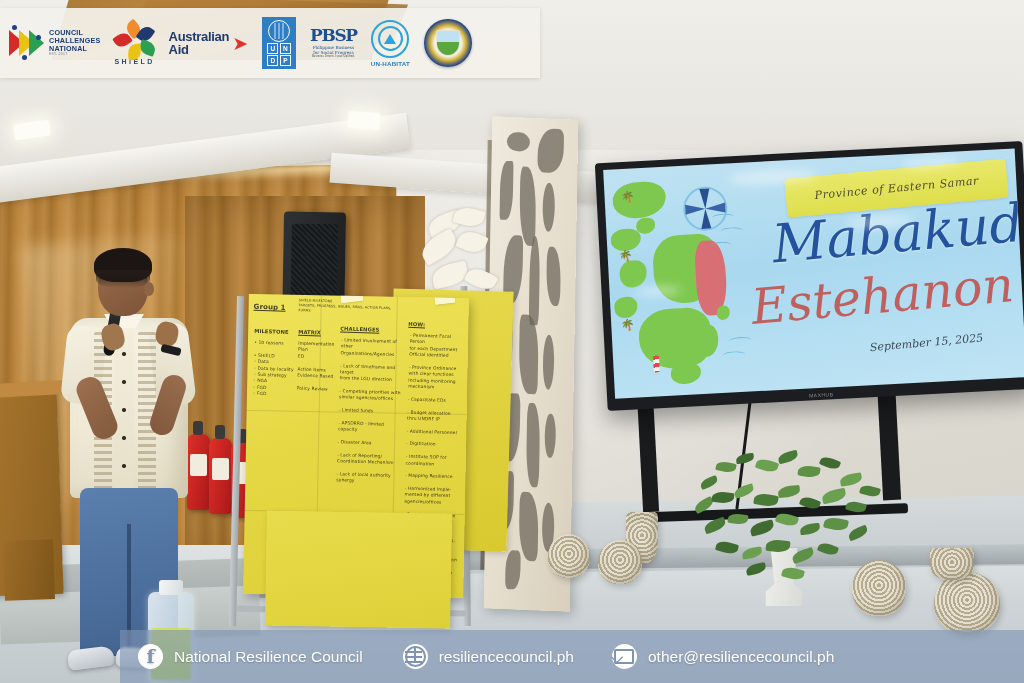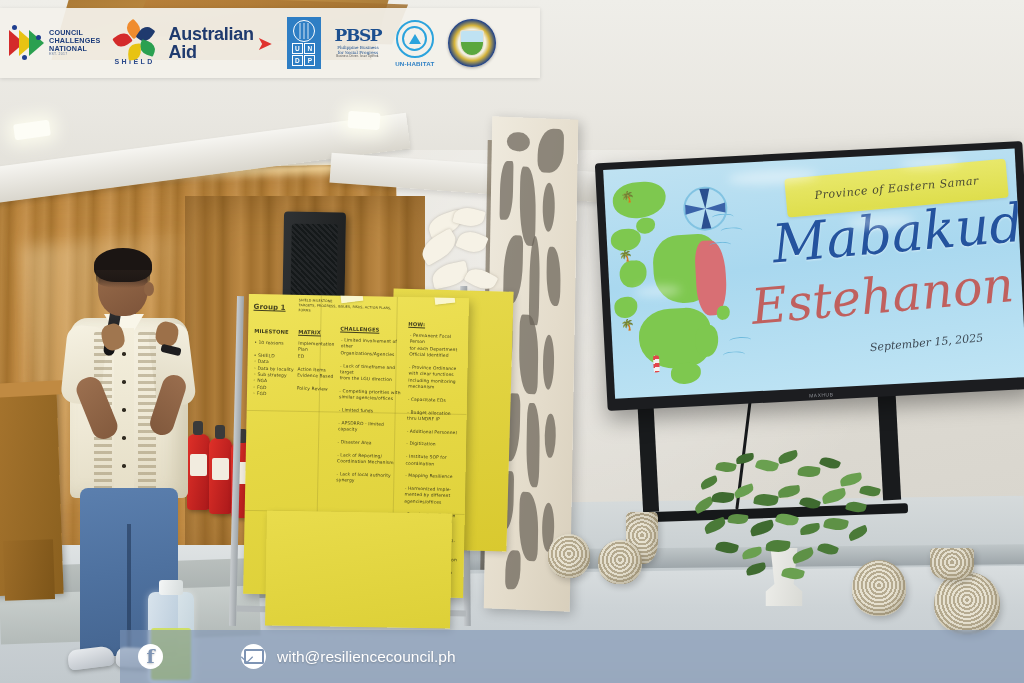--- a/index.html
+++ b/index.html
@@ -264,21 +264,21 @@
   .nrc-dot{position:absolute;width:5px;height:5px;background:#1f3f8f;border-radius:50%;}
   .nrc-txt{font-size:7.2px;font-weight:bold;line-height:1.12;color:#1b3b7a;letter-spacing:.2px;}
   .nrc-est{font-size:3.4px;color:#6a7d9e;font-weight:normal;letter-spacing:.3px;}
 
   .shield-wrap{display:flex;flex-direction:column;align-items:center;gap:2px;}
   .shield-ring{position:relative;width:38px;height:34px;}
   .pet{position:absolute;width:13px;height:16px;border-radius:60% 10% 60% 10%;}
   .shield-txt{font-size:7px;font-weight:bold;color:#2b4a8c;letter-spacing:2.4px;}
 
   .ausaid{display:flex;align-items:center;gap:3px;}
-  .ausaid-txt{font-size:18px;font-weight:bold;color:#1f3a6e;line-height:1.02;letter-spacing:-.3px;}
+  .ausaid-txt{font-size:13px;font-weight:bold;color:#1f3a6e;line-height:1.02;letter-spacing:-.3px;}
   .kanga{color:#e0322d;font-size:19px;line-height:1;}
 
   .undp{background:#2e7ec4;width:34px;height:52px;display:flex;flex-direction:column;
     align-items:center;justify-content:center;gap:1px;padding:2px 0;box-sizing:border-box;}
   .undp-emb{width:20px;height:20px;border-radius:50%;border:1.4px solid #fff;position:relative;}
   .undp-emb:after{content:"";position:absolute;left:50%;top:2px;width:1px;height:16px;
     background:#fff;transform:translateX(-50%);box-shadow:4px 0 0 #fff,-4px 0 0 #fff;opacity:.8;}
   .undp-l{display:flex;gap:1.5px;}
   .undp-l b{display:block;width:9px;height:9px;border:1px solid #fff;color:#fff;
     font-size:6.5px;line-height:9px;text-align:center;font-weight:bold;}
@@ -720,24 +720,31 @@
     <div class="seal">
       <div class="seal-in"></div>
     </div>
   </div>
 
   <div class="footer">
     <div class="fitem">
       <span class="ficon">
           <span class="fb-f">f</span>
         </span>
+      <span>National Resilience Council</span>
     </div>
     <div class="sp1"></div>
+    <div class="fitem">
+      <span class="ficon">
+          <span class="globe"></span>
+        </span>
+      <span>resiliencecouncil.ph</span>
+    </div>
     <div class="sp2"></div>
     <div class="fitem">
       <span class="ficon">
           <span class="env"></span>
         </span>
-      <span>with@resiliencecouncil.ph</span>
+      <span>other@resiliencecouncil.ph</span>
     </div>
   </div>
 
 </div>
 
 </body></html>

